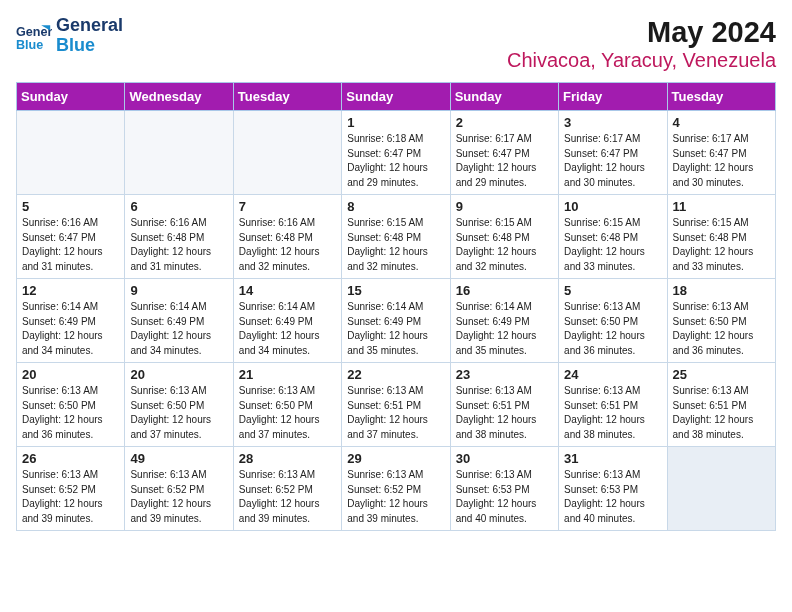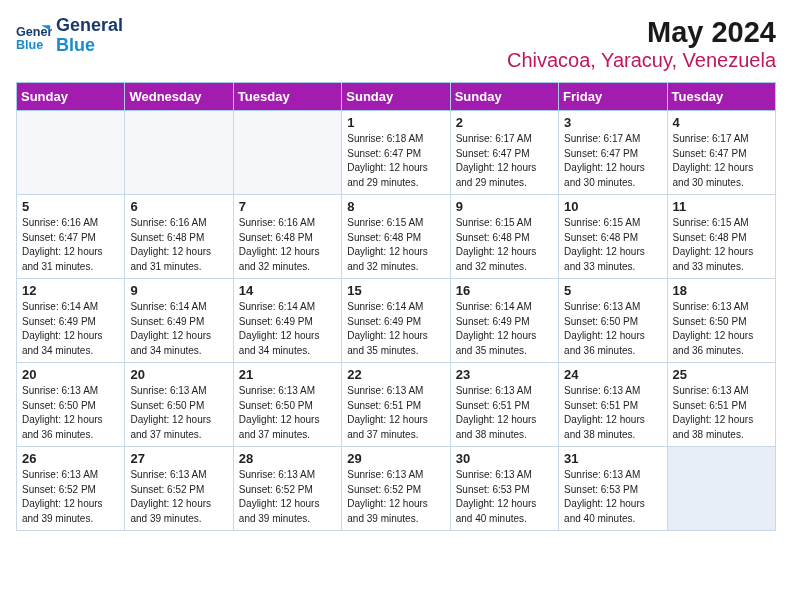--- a/index.html
+++ b/index.html
@@ -306,21 +306,21 @@
       </tr>
       <tr>
         <td>
           <span class="day-num">26</span>
           <div class="day-info" style="white-space: pre-line;">Sunrise: 6:13 AM
 Sunset: 6:52 PM
 Daylight: 12 hours
 and 39 minutes.</div>
         </td>
         <td>
-          <span class="day-num">27</span>
+          <span class="day-num">49</span>
           <div class="day-info" style="white-space: pre-line;">Sunrise: 6:13 AM
 Sunset: 6:52 PM
 Daylight: 12 hours
 and 39 minutes.</div>
         </td>
         <td>
           <span class="day-num">28</span>
           <div class="day-info" style="white-space: pre-line;">Sunrise: 6:13 AM
 Sunset: 6:52 PM
 Daylight: 12 hours

